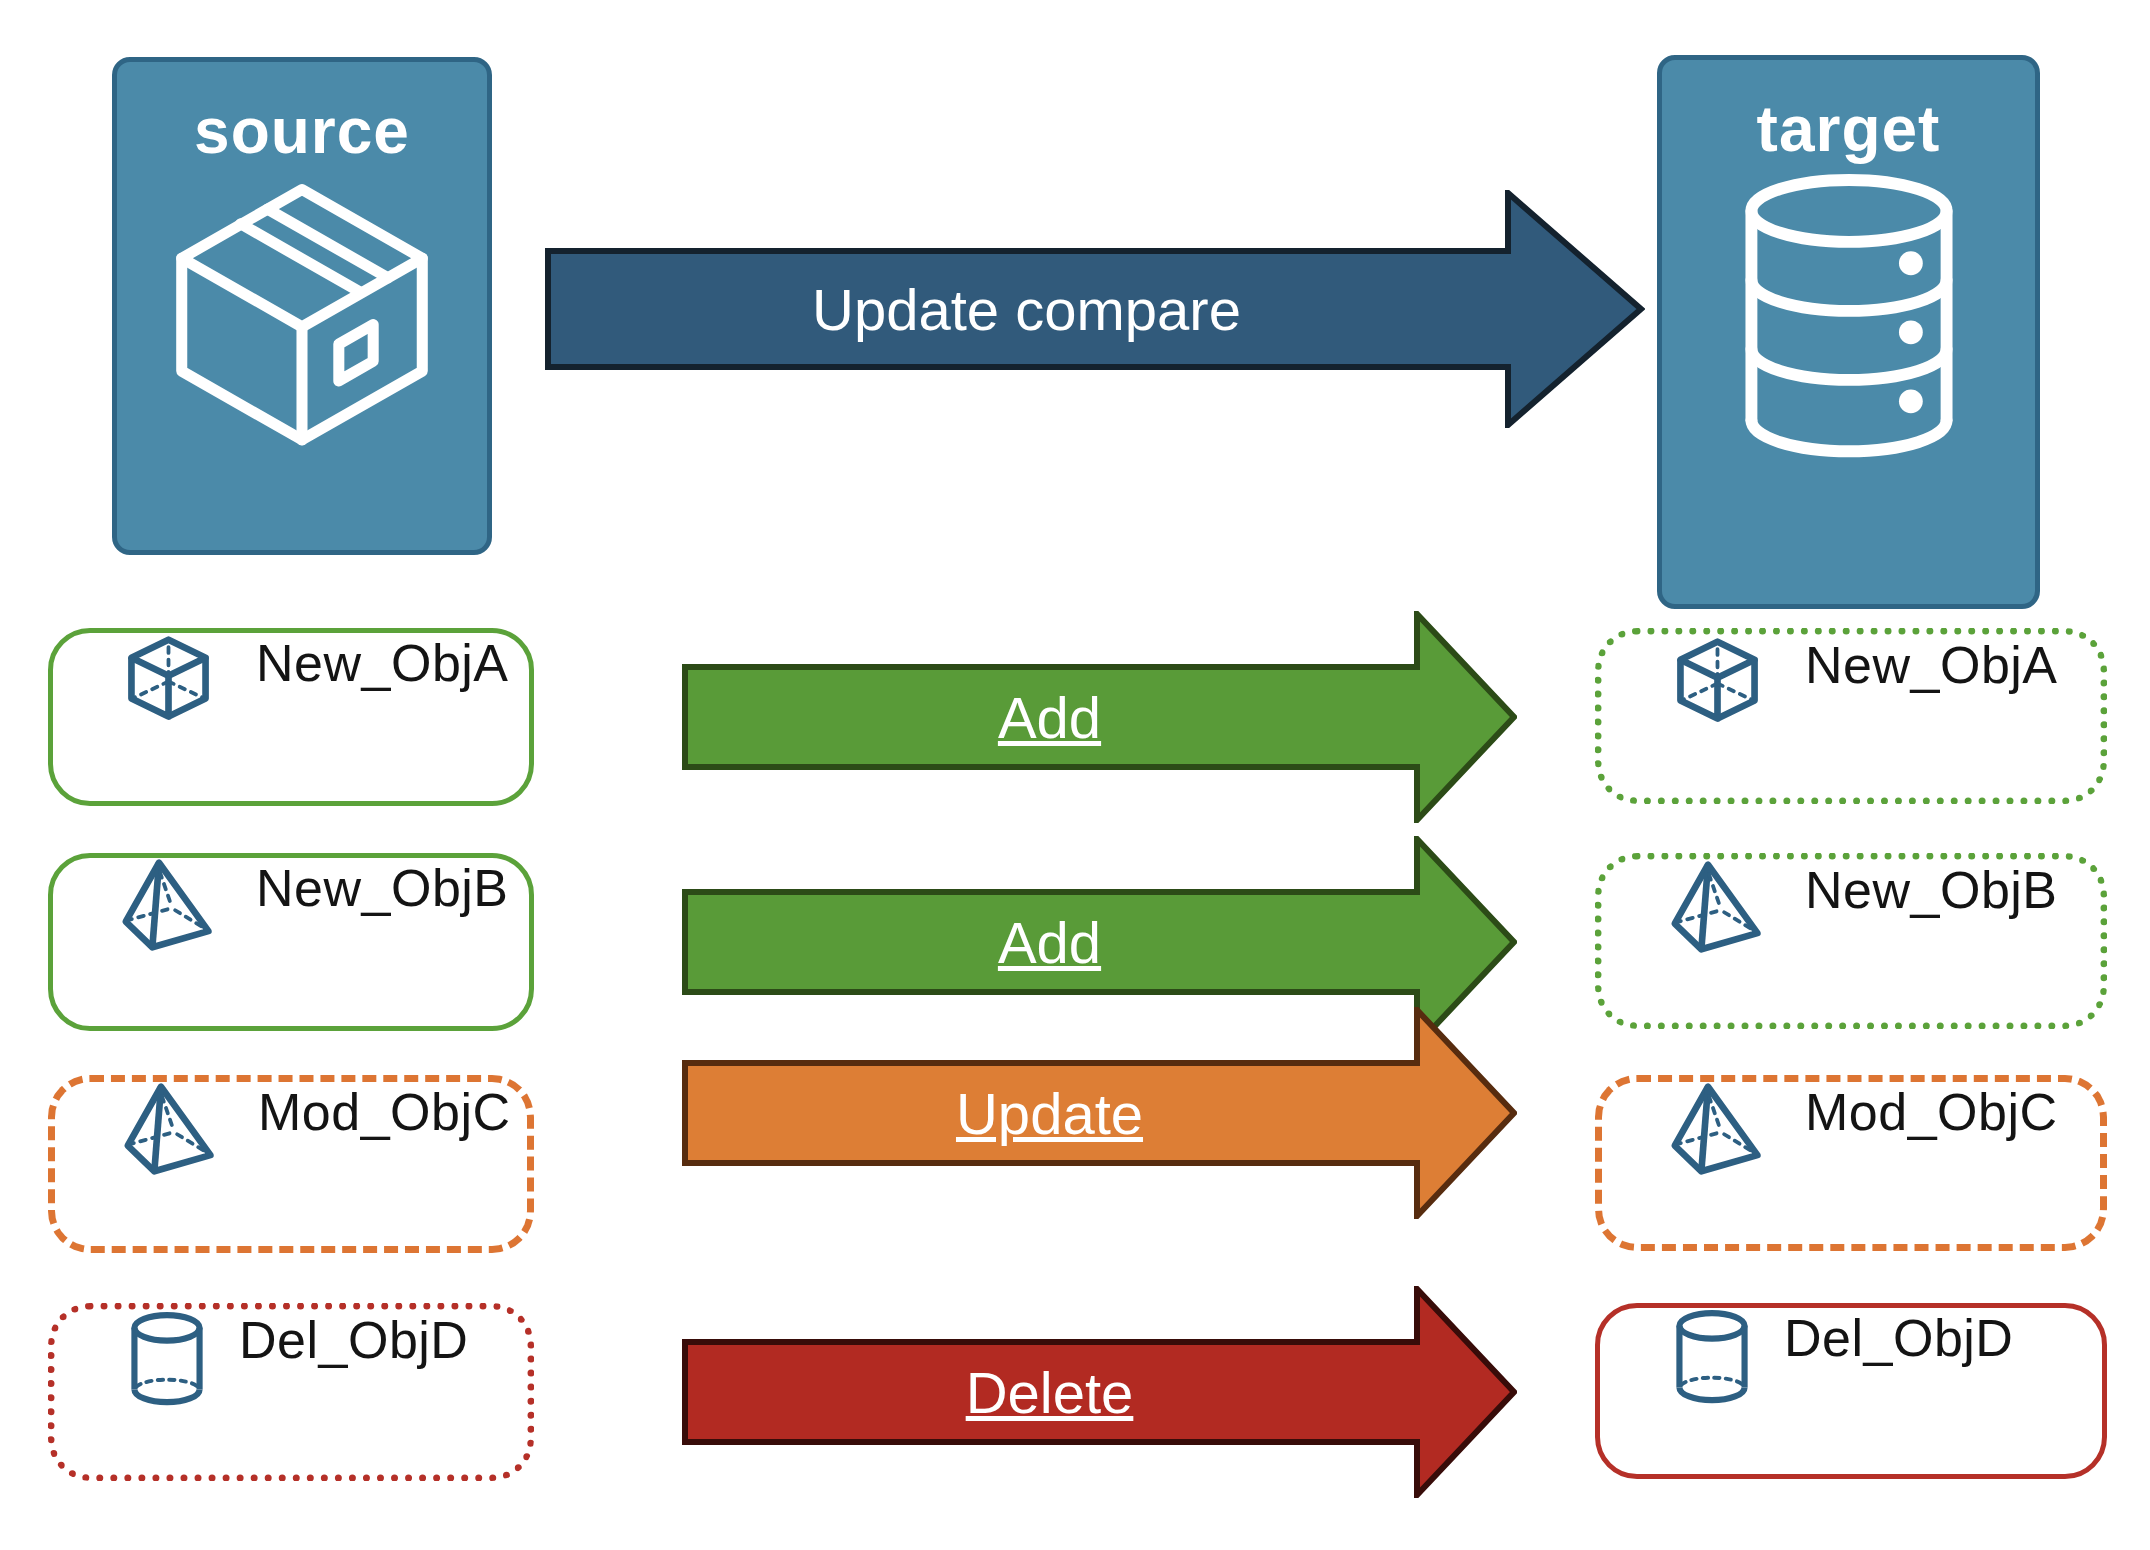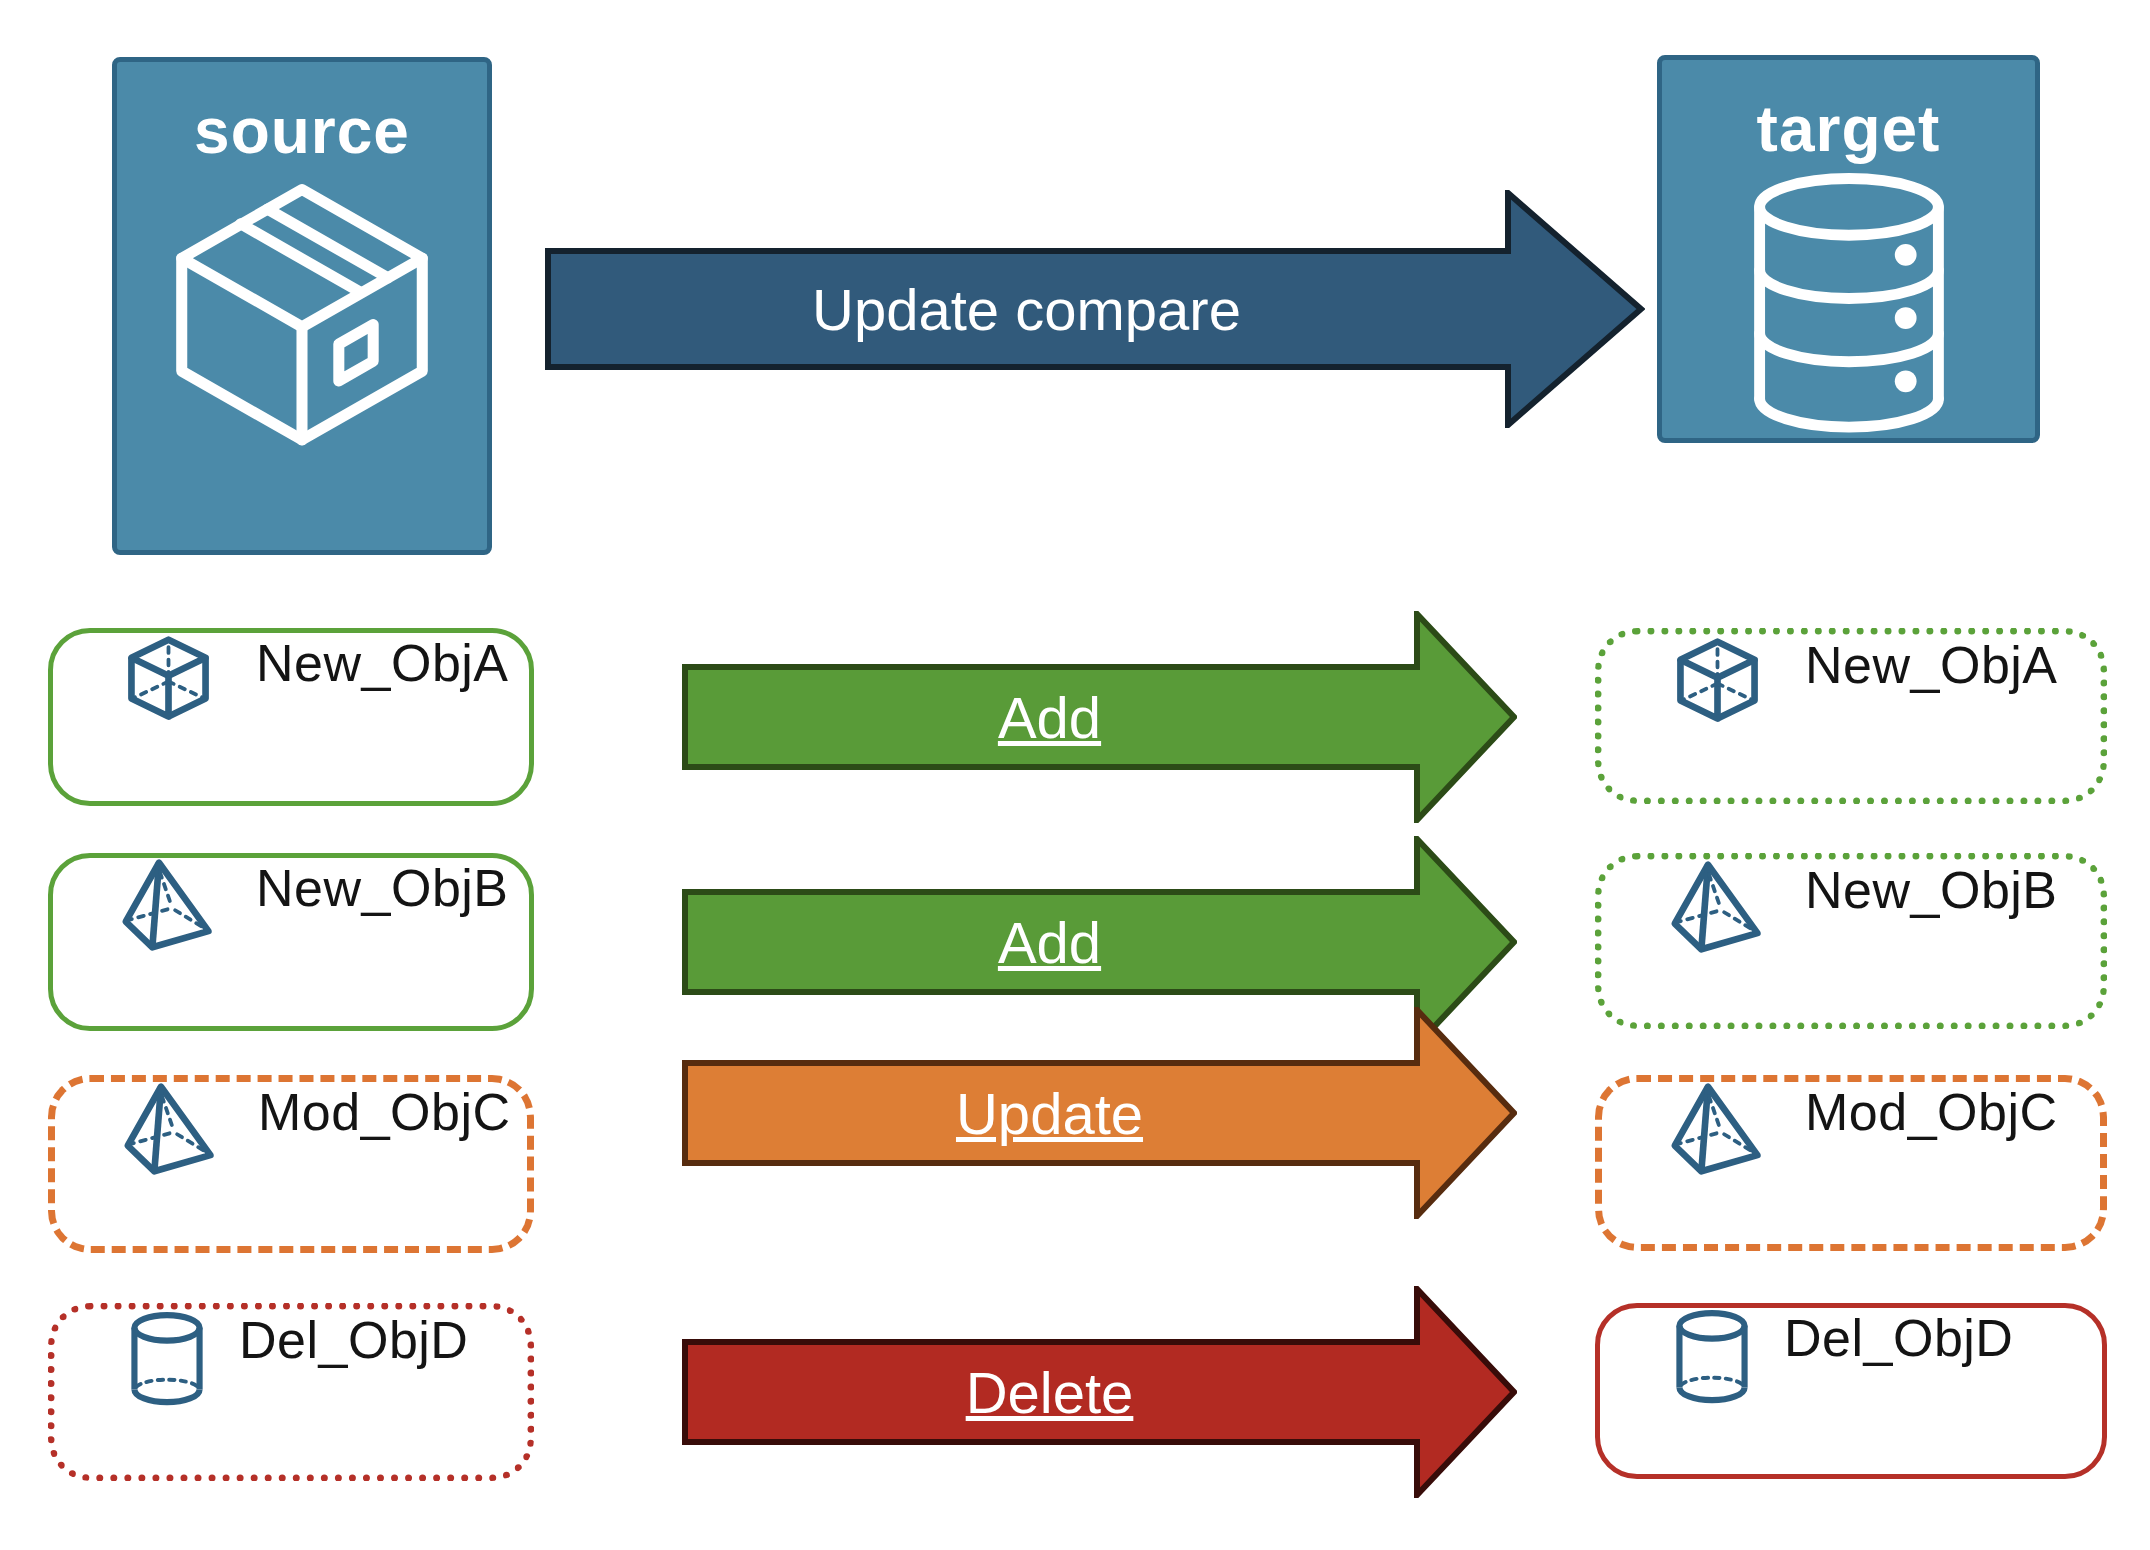--- a/index.html
+++ b/index.html
@@ -10,26 +10,26 @@
     --red_fill:#b22a22; --red_border:#380c09; --red_line:#b53028;
     --icon_blue:#2d5f82; --label_text:#141414; --arrow_text:#ffffff;
   }
   html,body{margin:0;padding:0;background:#ffffff;}
   .canvas{
     position:relative; width:2150px; height:1550px; background:#ffffff;
     font-family:"Liberation Sans", sans-serif; overflow:hidden;
   }
   
   .big-node{
-    position:absolute; border-radius:8px;
+    position:absolute; border-radius:18px;
     background:var(--teal_fill); border:5px solid var(--teal_border);
     box-sizing:border-box; display:flex; flex-direction:column; align-items:center;
   }
   .big-node.source{ left:112px; top:57px; width:380px; height:498px; }
-  .big-node.target{ left:1657px; top:55px; width:383px; height:388px; }
+  .big-node.target{ left:1657px; top:55px; width:383px; height:554px; }
   .big-label{
     margin-top:32px; font-size:64px; font-weight:bold; color:#ffffff; letter-spacing:1px;
   }
   .big-icon{ color:#ffffff; margin-top:6px; }
   
   .arrow-wrap{ position:absolute; }
   .arrow-wrap svg{ position:absolute; left:0; top:0; width:100%; height:100%; }
   .poly-navy  { fill:var(--navy_fill);   stroke:var(--navy_border);   stroke-width:6; }
   .poly-green { fill:var(--green_fill);  stroke:var(--green_border);  stroke-width:6; }
   .poly-orange{ fill:var(--orange_fill); stroke:var(--orange_border); stroke-width:6; }

